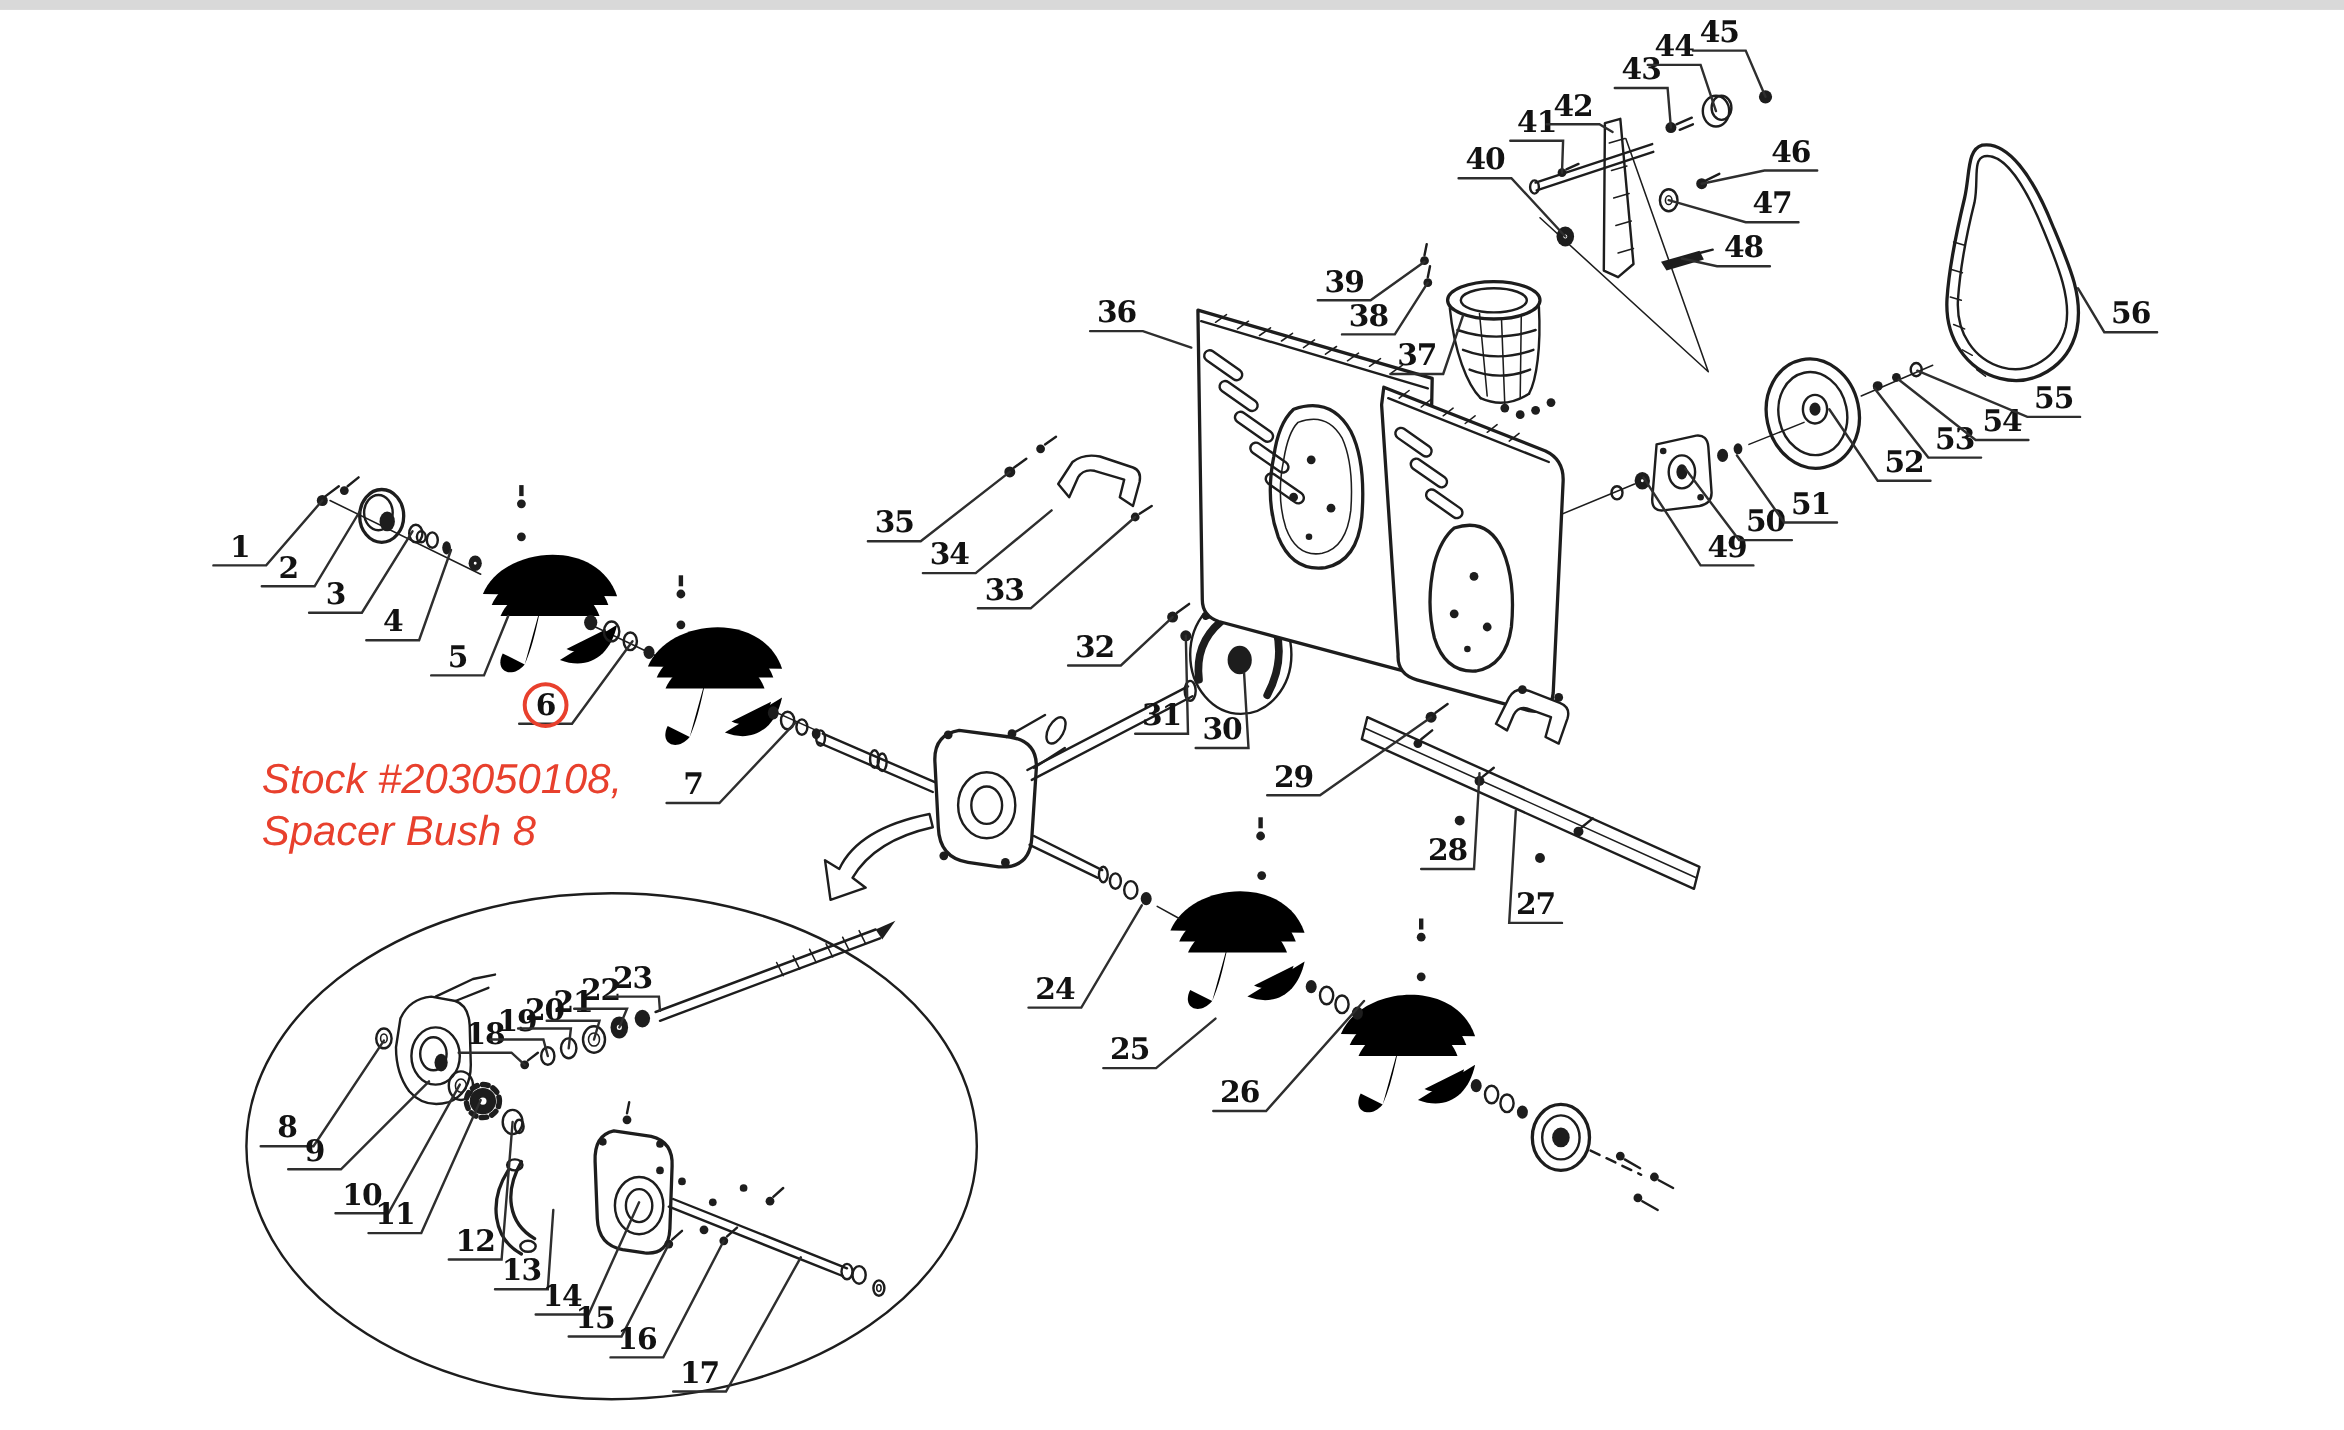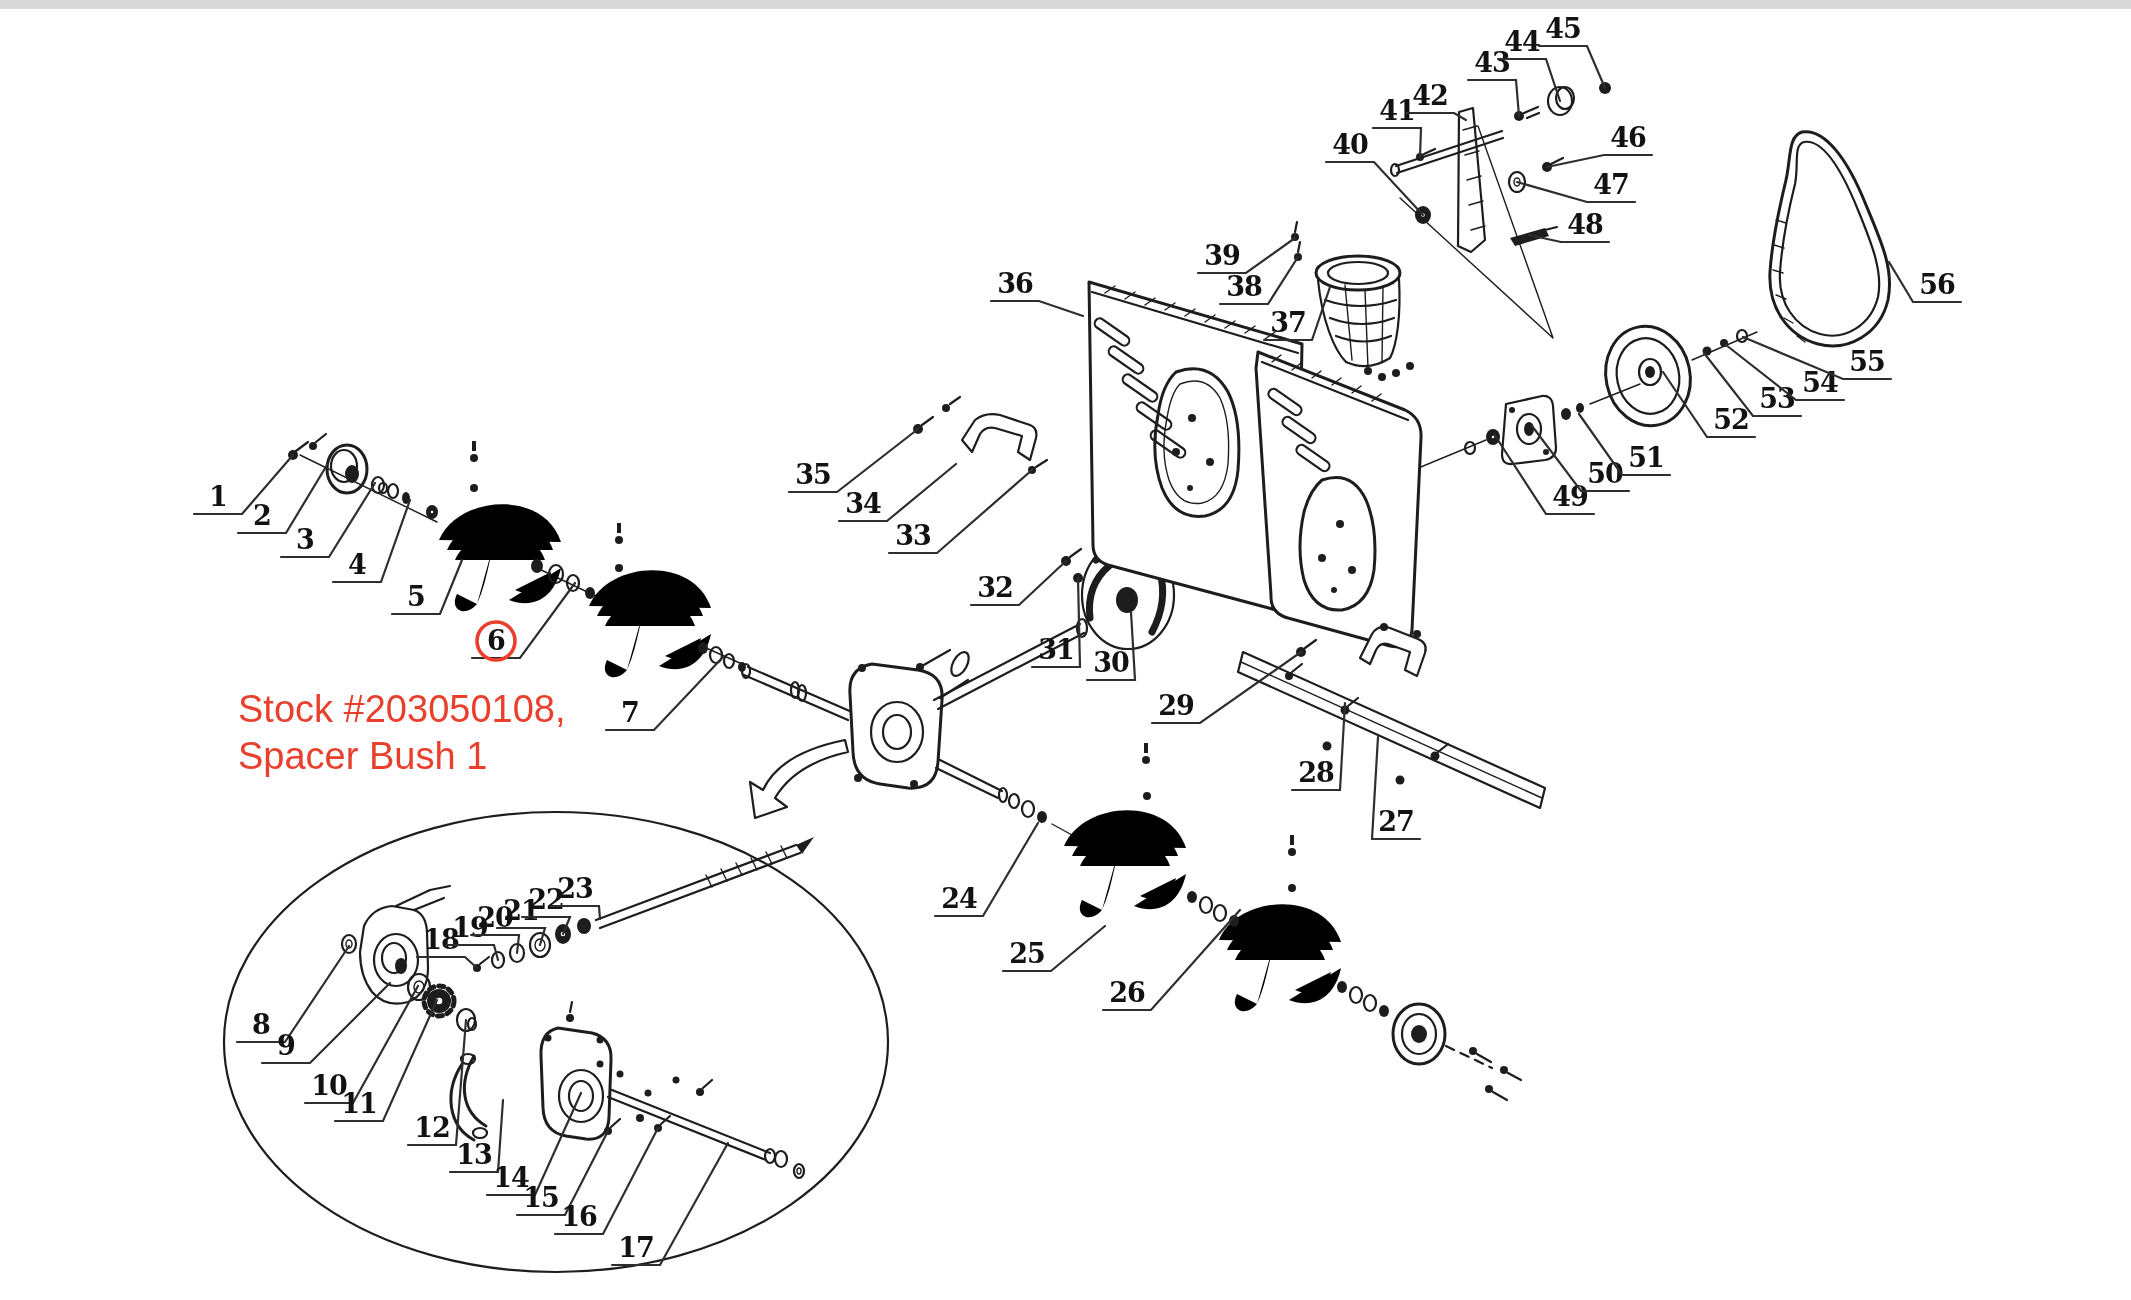--- a/index.html
+++ b/index.html
@@ -586,17 +586,17 @@
           <text class="plabel" x="1867" y="371">55</text>
         </g>
         <g>
           <path class="leader" d="M 1961 302 L 1913 302 L 1889 262"></path>
           <text class="plabel" x="1937" y="294">56</text>
         </g>
         <circle class="hl-circle" cx="496" cy="641" r="19" stroke="#e8402d"></circle>
       </g>
   </svg>
 
-  <div class="annotation" style="color: rgb(232, 64, 45);">
+  <div class="annotation" style="color: rgb(232, 64, 45); font-style: italic;">
     <div>Stock #203050108,</div>
-    <div>Spacer Bush 1</div>
+    <div>Spacer Bush 8</div>
   </div>
 </div>
 
 </body></html>

